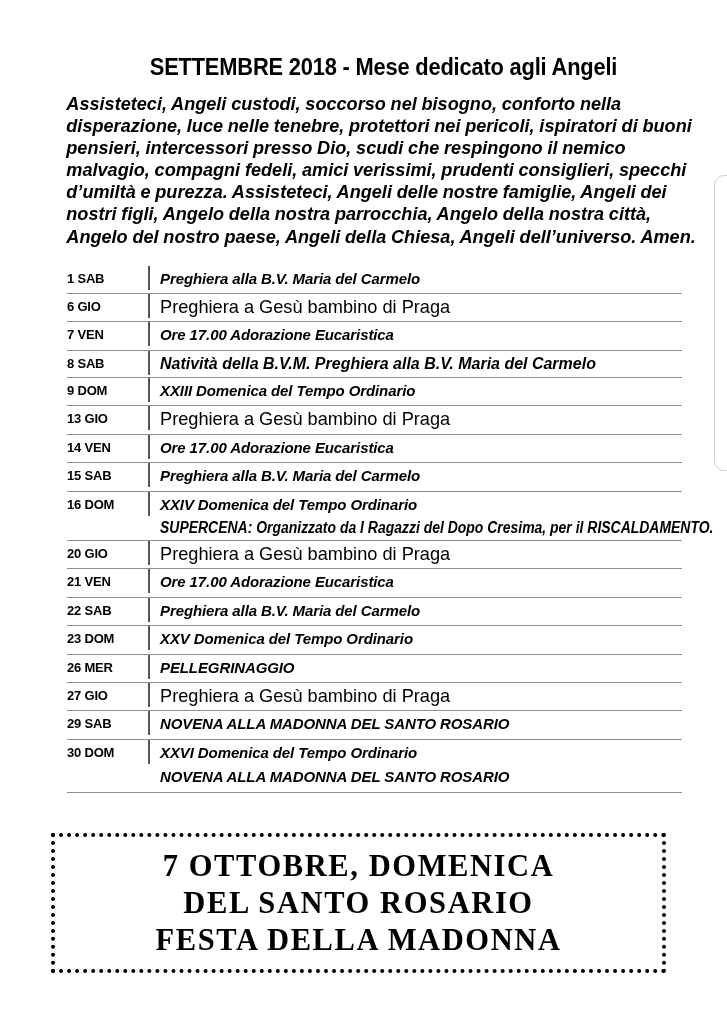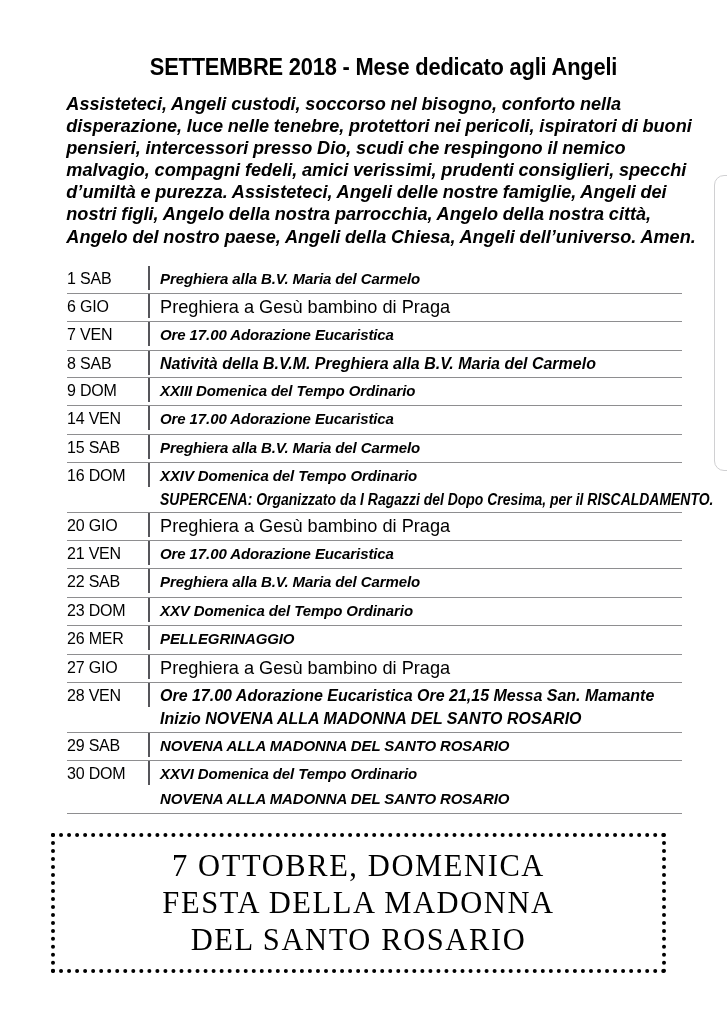--- a/index.html
+++ b/index.html
@@ -84,22 +84,22 @@
   }
   .cal-table tr:first-child {
     border-top: none;
   }
   .cal-row td {
     padding: 0;
     vertical-align: top;
   }
   .c-date {
     width: 75px;
-    font-size: 16px;
-    font-weight: normal;
+    font-size: 13px;
+    font-weight: bold;
     font-style: normal;
     line-height: 24.6px;
     padding-top: 1px !important;
     padding-right: 6px !important;
     white-space: nowrap;
     letter-spacing: -0.2px;
     margin-top: 20px;
   }
   .c-div {
     width: 1px;
@@ -169,21 +169,21 @@
     box-sizing: border-box;
     border: 4px dotted #000000;
     background: #ffffff;
     display: flex;
     flex-direction: column;
     align-items: center;
     justify-content: center;
   }
   #announce .a-line {
     font-family: "Liberation Serif", serif;
-    font-weight: normal;
+    font-weight: bold;
     font-size: 30.5px;
     line-height: 37px;
     letter-spacing: 1.6px;
     text-align: center;
     white-space: nowrap;
     transform: scaleY(1.02);
   }
 </style>
 </head>
 <body>
@@ -236,20 +236,29 @@
           <tr class="cal-row">
             <td class="c-date">9 DOM</td>
             <td class="c-div">
               <i></i>
             </td>
             <td class="c-desc">
               <span class="line sty-bi">XXIII Domenica del Tempo Ordinario</span>
             </td>
           </tr>
           <tr class="cal-row">
+            <td class="c-date">13 GIO</td>
+            <td class="c-div">
+              <i></i>
+            </td>
+            <td class="c-desc">
+              <span class="line sty-plain">Preghiera a Gesù bambino di Praga</span>
+            </td>
+          </tr>
+          <tr class="cal-row">
             <td class="c-date">14 VEN</td>
             <td class="c-div">
               <i></i>
             </td>
             <td class="c-desc">
               <span class="line sty-bi">Ore 17.00 Adorazione Eucaristica</span>
             </td>
           </tr>
           <tr class="cal-row">
             <td class="c-date">15 SAB</td>
@@ -313,27 +322,20 @@
             </td>
           </tr>
           <tr class="cal-row">
             <td class="c-date">27 GIO</td>
             <td class="c-div">
               <i></i>
             </td>
             <td class="c-desc">
               <span class="line sty-plain">Preghiera a Gesù bambino di Praga</span>
             </td>
-          </tr>
-          <tr class="cal-row">
-            <td class="c-date">28 VEN</td>
-            <td class="c-div">
-              <i></i>
-            </td>
-            <td class="c-desc"><span class="line sty-cond2">Ore 17.00 Adorazione Eucaristica Ore 21,15 Messa San. Mamante</span><span class="line sty-cond2">Inizio NOVENA ALLA MADONNA DEL SANTO ROSARIO</span></td>
           </tr>
           <tr class="cal-row">
             <td class="c-date">29 SAB</td>
             <td class="c-div">
               <i></i>
             </td>
             <td class="c-desc">
               <span class="line sty-bi">NOVENA ALLA MADONNA DEL SANTO ROSARIO</span>
             </td>
           </tr>
@@ -346,17 +348,17 @@
               <span class="line sty-bi">XXVI Domenica del Tempo Ordinario</span>
               <span class="line sty-bi">NOVENA ALLA MADONNA DEL SANTO ROSARIO</span>
             </td>
           </tr>
         </tbody>
     </table>
   </div>
 
   <div id="announce">
       <div class="a-line">7 OTTOBRE, DOMENICA</div>
+      <div class="a-line">DEL SANTO ROSARIO</div>
       <div class="a-line">FESTA DELLA MADONNA</div>
-      <div class="a-line">DEL SANTO ROSARIO</div>
     </div>
 
 </div>
 
 </body></html>

